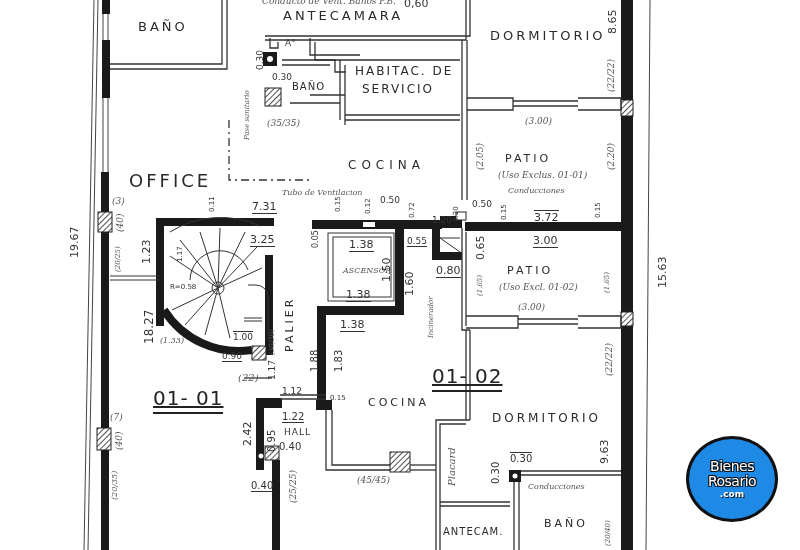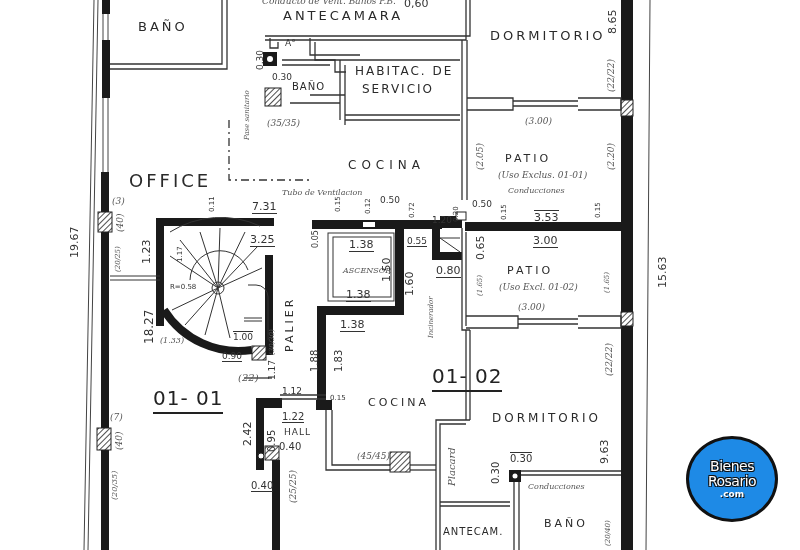--- a/index.html
+++ b/index.html
@@ -4,21 +4,21 @@
 <style>
   html, body { margin:0; padding:0; background:#ffffff; }
   body { width:800px; height:550px; overflow:hidden; position:relative; font-family:"DejaVu Sans", sans-serif; }
   #plan { position:absolute; left:0; top:0; width:800px; height:550px; }
   .lbl { position:absolute; color:#2a2a2a; font-family:"DejaVu Sans", sans-serif; white-space:nowrap; letter-spacing:3px; font-size:13px; }
   .dim { position:absolute; color:#333; font-family:"DejaVu Sans", sans-serif; white-space:nowrap; font-size:11px; }
   .dim.u { border-top:1px solid #333; padding-top:0; }
   .dim.ub { border-bottom:1px solid #333; }
   .ital { position:absolute; color:#555; font-family:"DejaVu Serif", serif; font-style:italic; white-space:nowrap; font-size:9px; }
   .rot { transform-origin:left top; transform:rotate(-90deg); }
-  .unit { position:absolute; font-family:"DejaVu Sans", sans-serif; font-size:20px; color:#222; letter-spacing:1px; border-bottom:2px solid #222; padding-bottom:2px; }
+  .unit { position:absolute; font-family:"DejaVu Sans", sans-serif; font-size:20px; color:#222; letter-spacing:1px; border-bottom:2px solid #222; padding-bottom:2px;text-decoration:underline; }
   #logo { position:absolute; left:686px; top:436px; width:92px; height:86px; border-radius:50%; background:#1e8ae6; border:3px solid #111; box-sizing:border-box; display:flex; flex-direction:column; align-items:center; justify-content:center; }
   #logo .l1, #logo .l2 { color:#fff; font-family:"DejaVu Sans", sans-serif; font-weight:normal; font-size:14px; line-height:15px; letter-spacing:-0.5px; text-shadow: 1px 1px 0 #111, -1px -1px 0 #111, 1px -1px 0 #111, -1px 1px 0 #111; }
   #logo .l3 { color:#fff; font-family:"DejaVu Sans", sans-serif; font-weight:bold; font-size:9px; line-height:11px; text-shadow: 1px 1px 0 #111; }
 </style>
 </head>
 <body>
 
 <svg id="plan" viewBox="0 0 800 550" xmlns="http://www.w3.org/2000/svg">
   <defs>
     <pattern id="hatch" width="4" height="4" patternUnits="userSpaceOnUse" patternTransform="rotate(45)">
@@ -209,21 +209,21 @@
 <div class="dim rot" style="left:255px;top:70px;font-size:9px;">0.30</div>
 <div class="dim" style="left:272px;top:72px;font-size:9px;">0.30</div>
 <div class="ital" style="left:267px;top:118px;">(35/35)</div>
 <div class="dim rot" style="left:606px;top:34px;">8.65</div>
 <div class="ital rot" style="left:606px;top:92px;">(22/22)</div>
 <div class="ital" style="left:525px;top:116px;">(3.00)</div>
 <div class="ital rot" style="left:475px;top:170px;">(2.05)</div>
 <div class="ital rot" style="left:606px;top:170px;">(2.20)</div>
 <div class="dim" style="left:472px;top:199px;font-size:9px;">0.50</div>
 <div class="dim rot" style="left:500px;top:220px;font-size:7px;">0.15</div>
-<div class="dim u" style="left:534px;top:210px;">3.53</div>
+<div class="dim u" style="left:534px;top:210px;">3.72</div>
 <div class="dim rot" style="left:594px;top:218px;font-size:7px;">0.15</div>
 <div class="dim rot" style="left:68px;top:258px;">19.67</div>
 <div class="ital" style="left:112px;top:196px;">(3)</div>
 <div class="ital rot" style="left:115px;top:232px;">(40)</div>
 <div class="ital rot" style="left:114px;top:272px;font-size:7px;">(20/25)</div>
 <div class="dim rot" style="left:140px;top:264px;">1.23</div>
 <div class="dim ub" style="left:252px;top:200px;">7.31</div>
 <div class="dim ub" style="left:250px;top:233px;">3.25</div>
 <div class="dim rot" style="left:208px;top:212px;font-size:7px;">0.11</div>
 <div class="dim rot" style="left:311px;top:248px;font-size:8px;">0.05</div>
@@ -261,21 +261,21 @@
 <div class="dim" style="left:330px;top:394px;font-size:7px;">0.15</div>
 <div class="ital" style="left:110px;top:412px;">(7)</div>
 <div class="ital rot" style="left:114px;top:450px;">(40)</div>
 <div class="ital rot" style="left:110px;top:500px;font-size:8px;">(20/35)</div>
 <div class="dim rot" style="left:241px;top:446px;">2.42</div>
 <div class="dim ub" style="left:282px;top:411px;font-size:10px;">1.22</div>
 <div class="dim rot" style="left:266px;top:452px;font-size:10px;">0.95</div>
 <div class="dim" style="left:279px;top:441px;font-size:10px;">0.40</div>
 <div class="dim ub" style="left:251px;top:480px;font-size:10px;">0.40</div>
 <div class="ital rot" style="left:288px;top:503px;">(25/25)</div>
-<div class="ital" style="left:357px;top:451px;font-style:italic;">(45/45)</div>
+<div class="ital" style="left:357px;top:475px;font-style:italic;">(45/45)</div>
 <div class="dim u" style="left:510px;top:452px;font-size:10px;">0.30</div>
 <div class="dim rot" style="left:490px;top:484px;font-size:10px;">0.30</div>
 <div class="dim rot" style="left:598px;top:464px;">9.63</div>
 <div class="ital rot" style="left:604px;top:376px;">(22/22)</div>
 <div class="ital rot" style="left:604px;top:546px;font-size:7px;">(20/40)</div>
 
 <div id="logo">
   <div class="l1">Bienes</div>
   <div class="l2">Rosario</div>
   <div class="l3">.com</div>

